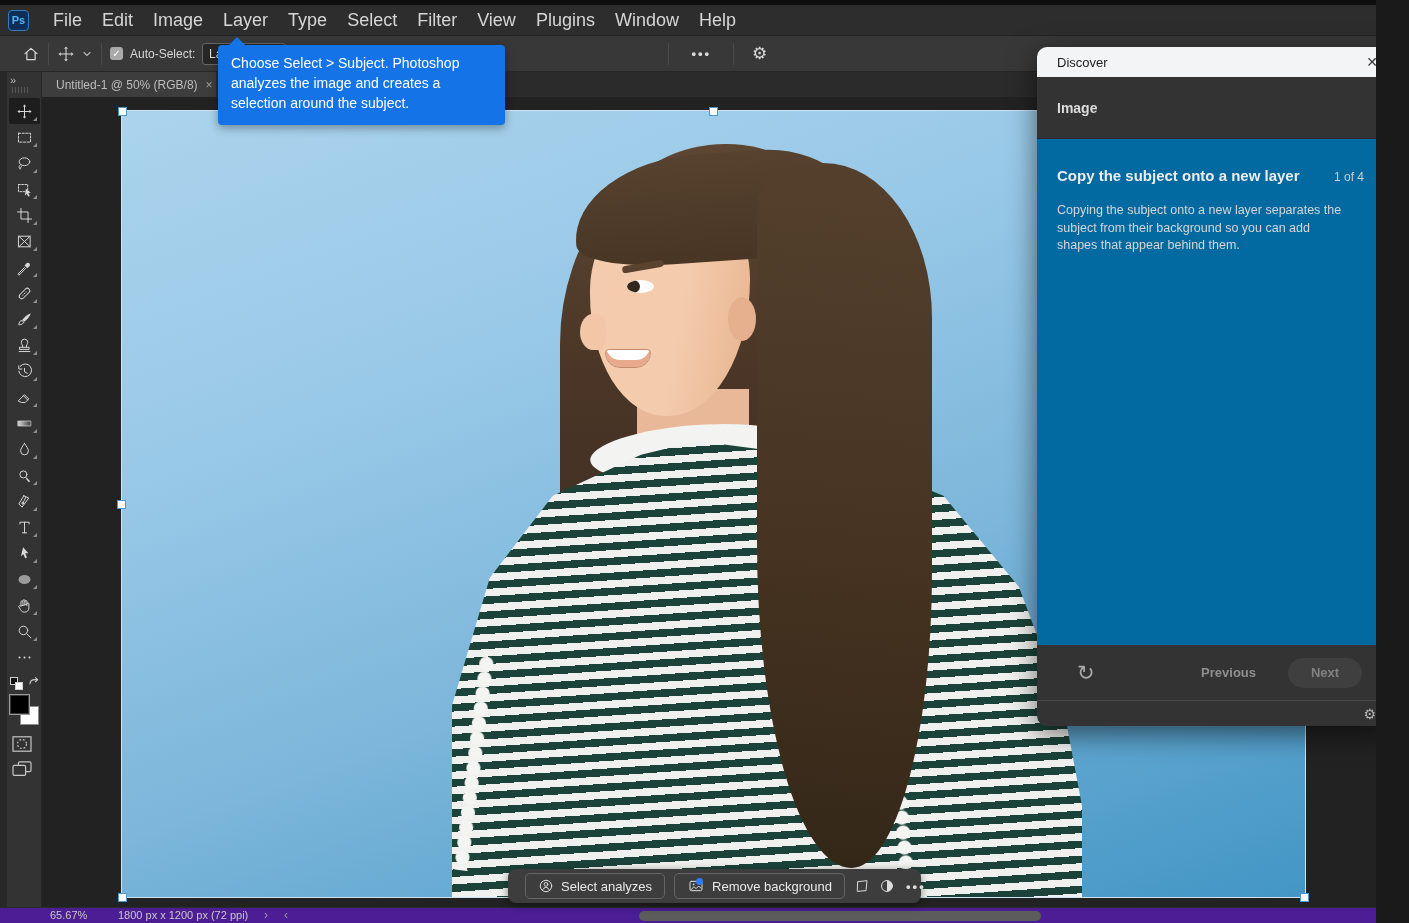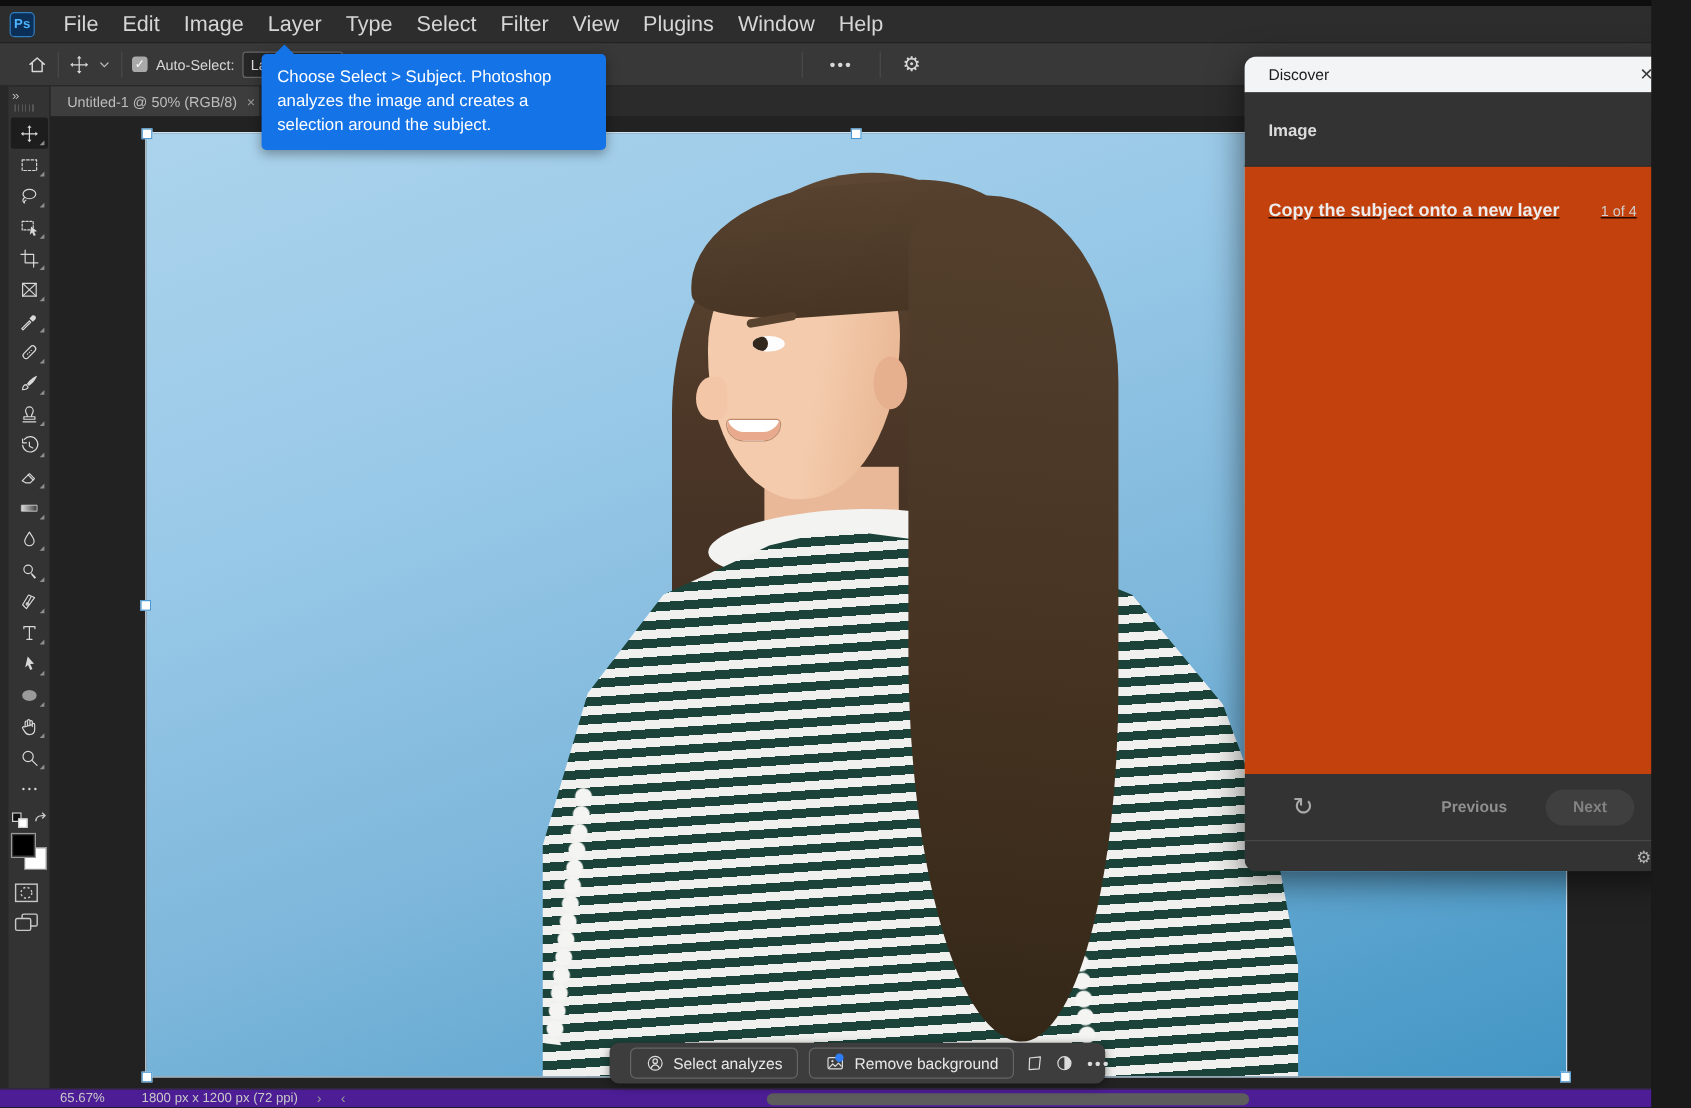--- a/index.html
+++ b/index.html
@@ -82,21 +82,21 @@
   #rb-dot{position:absolute;right:2px;top:1px;width:7px;height:7px;border-radius:50%;background:#2e7cf6;}
   #tb-dots{color:#dcdcdc;font-size:13px;font-weight:bold;letter-spacing:2px;padding:0 2px;}
 
   
   #discover{left:1037px;top:47px;width:355px;height:679px;border-radius:10px;overflow:hidden;z-index:9;box-shadow:0 8px 28px rgba(0,0,0,.55);display:flex;flex-direction:column;}
   #dp-header{height:30px;background:#f3f4f6;display:flex;align-items:center;padding:0 14px 0 20px;}
   #dp-title{color:#1b1b1b;font-size:13px;flex:1;}
   #dp-close{color:#3a3a3a;font-size:14px;}
   #dp-exit{height:62px;background:#333;display:flex;align-items:center;padding:0 20px;border-bottom:1px solid #2a2a2a;}
   #dp-exit span{color:#dcdcdc;font-size:14px;font-weight:bold;}
-  #dp-body{flex:1;background:#c2410c;padding:28px 28px 0 20px;text-decoration:underline;}
+  #dp-body{flex:1;background:#0369a1;padding:28px 28px 0 20px;}
   #dp-steprow{display:flex;align-items:baseline;}
   #dp-steptitle{color:#ececec;font-size:15px;font-weight:bold;}
   #dp-counter{margin-left:auto;color:#cfcfcf;font-size:12px;padding-left:12px;}
   #dp-desc{margin-top:18px;color:#d6d6d6;font-size:12.5px;line-height:1.4;width:294px;}
   #dp-footer{height:55px;background:#333;display:flex;align-items:center;padding:0 30px 0 40px;}
   #dp-refresh{color:#a9a9a9;font-size:21px;line-height:1;}
   #dp-prev{margin-left:auto;color:#8f8f8f;font-size:13px;font-weight:bold;margin-right:32px;text-align:center;}
   #dp-next{width:74px;height:30px;border-radius:15px;background:#3f3f3f;color:#828282;font-size:13px;font-weight:bold;display:flex;align-items:center;justify-content:center;}
   #dp-gearrow{height:26px;background:#333;border-top:1px solid #474747;display:flex;align-items:center;justify-content:flex-end;padding-right:16px;}
   #dp-gearrow .gearchar{color:#b5b5b5;font-size:14px;}
@@ -407,20 +407,21 @@
       <span id="dp-close">✕</span>
     </div>
     <div id="dp-exit">
       <span>Image</span>
     </div>
     <div id="dp-body">
       <div id="dp-steprow">
         <span id="dp-steptitle">Copy the subject onto a new layer</span>
         <span id="dp-counter">1 of 4</span>
       </div>
+      <div id="dp-desc">Copying the subject onto a new layer separates the subject from their background so you can add shapes that appear behind them.</div>
     </div>
     <div id="dp-footer">
       <span id="dp-refresh">↻</span>
       <span id="dp-prev">Previous</span>
       <span id="dp-next">Next</span>
     </div>
     <div id="dp-gearrow">
       <span class="gearchar">⚙</span>
     </div>
   </div>

